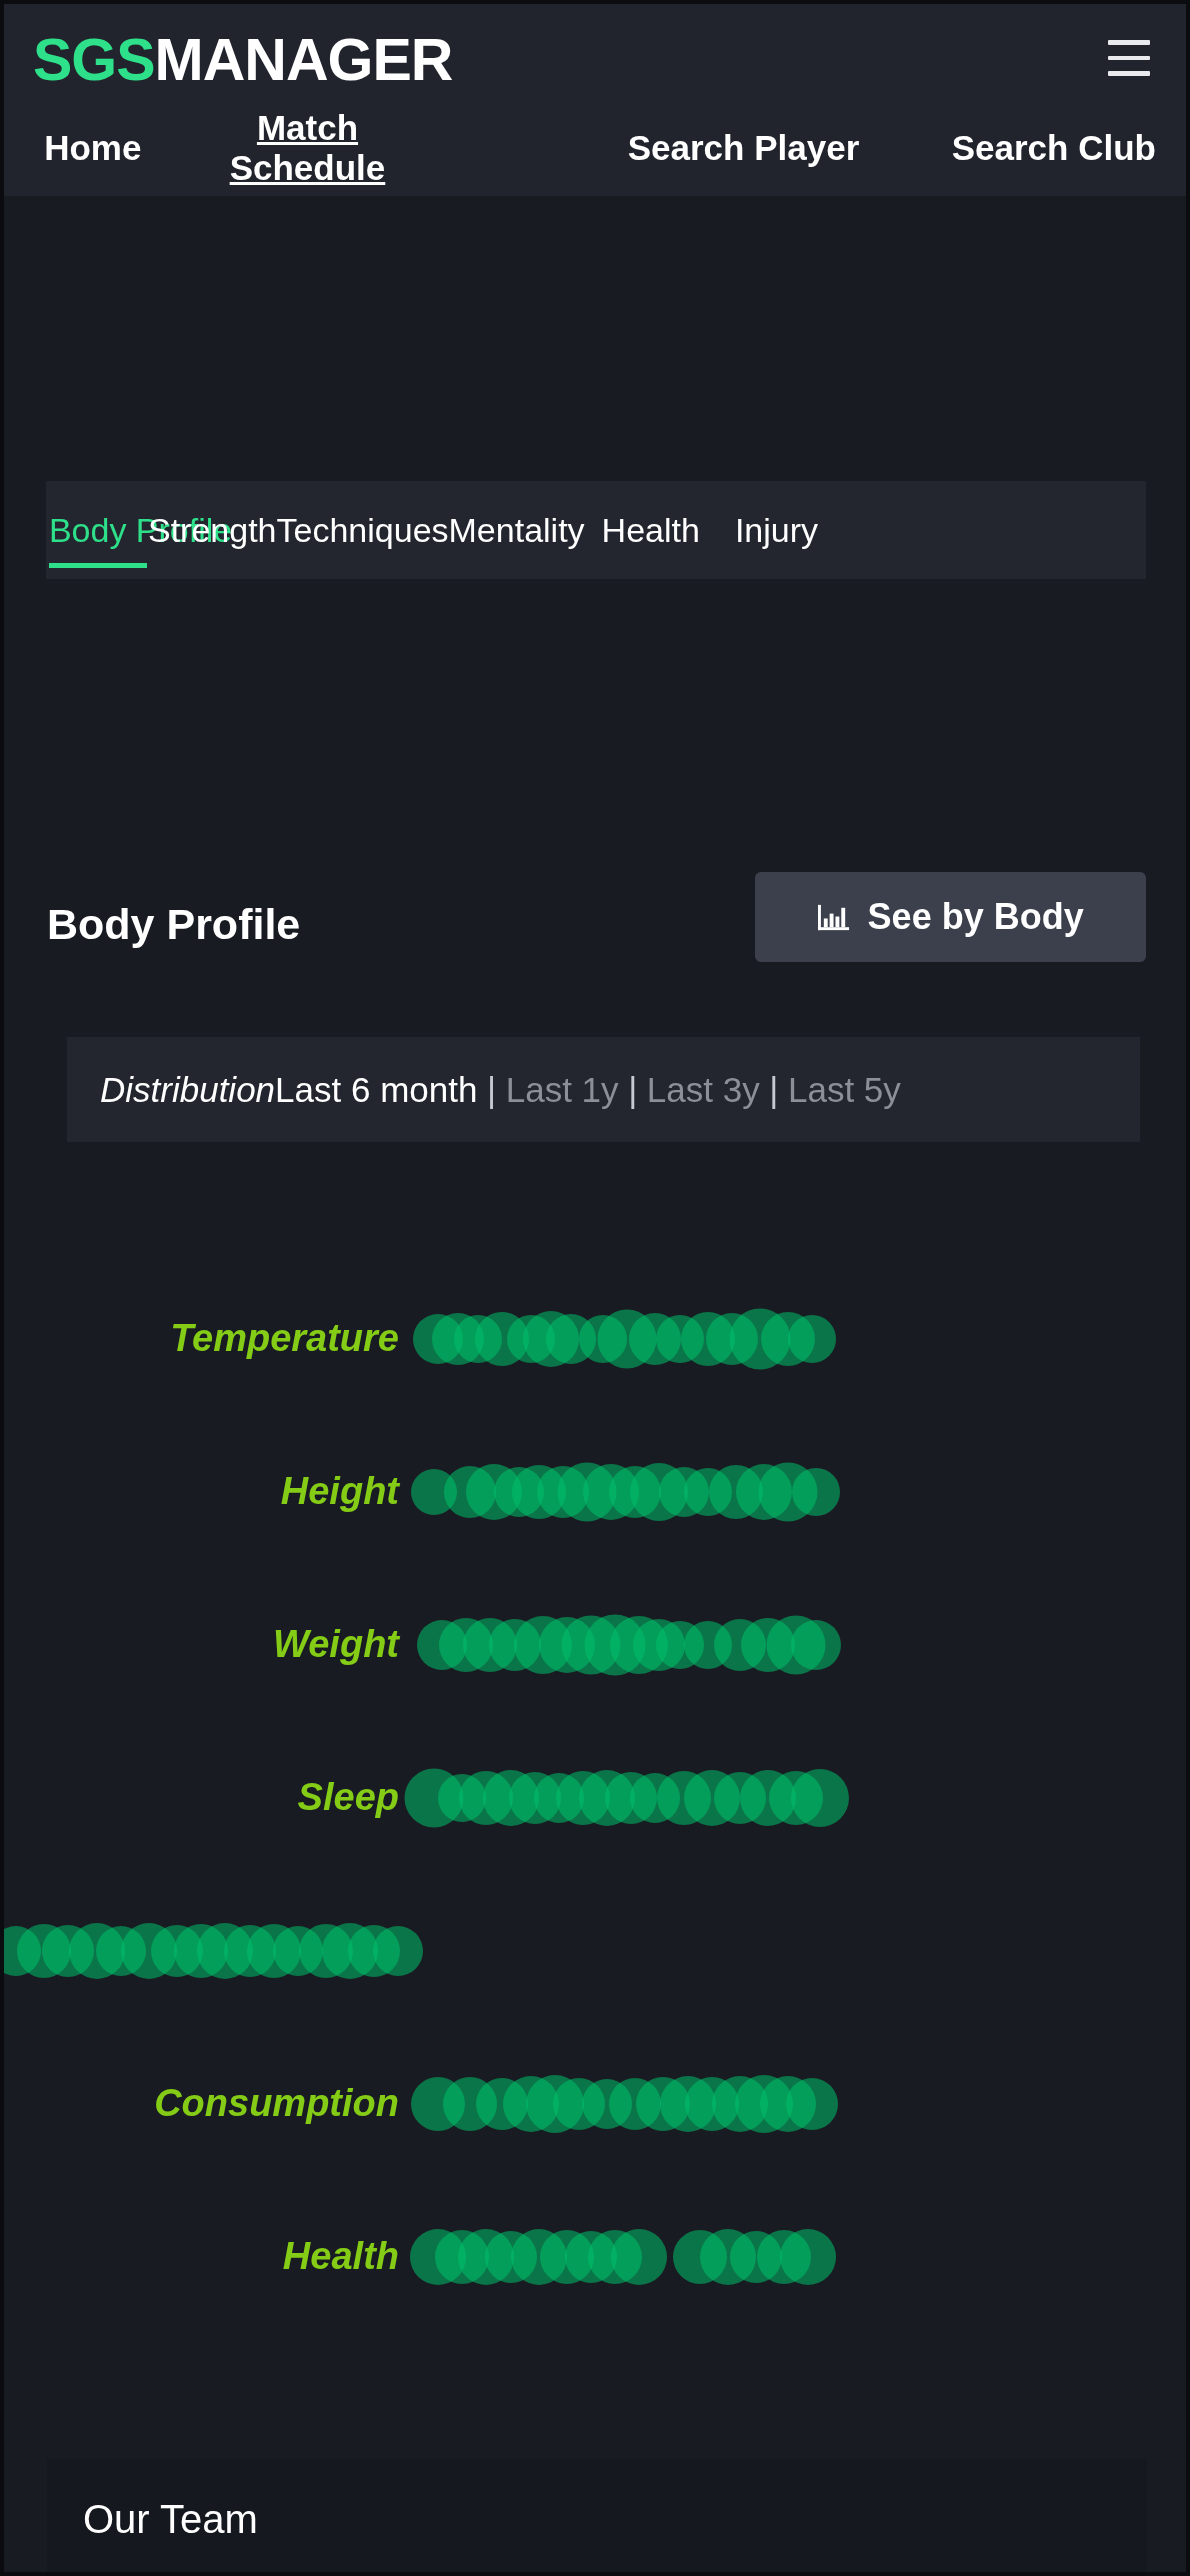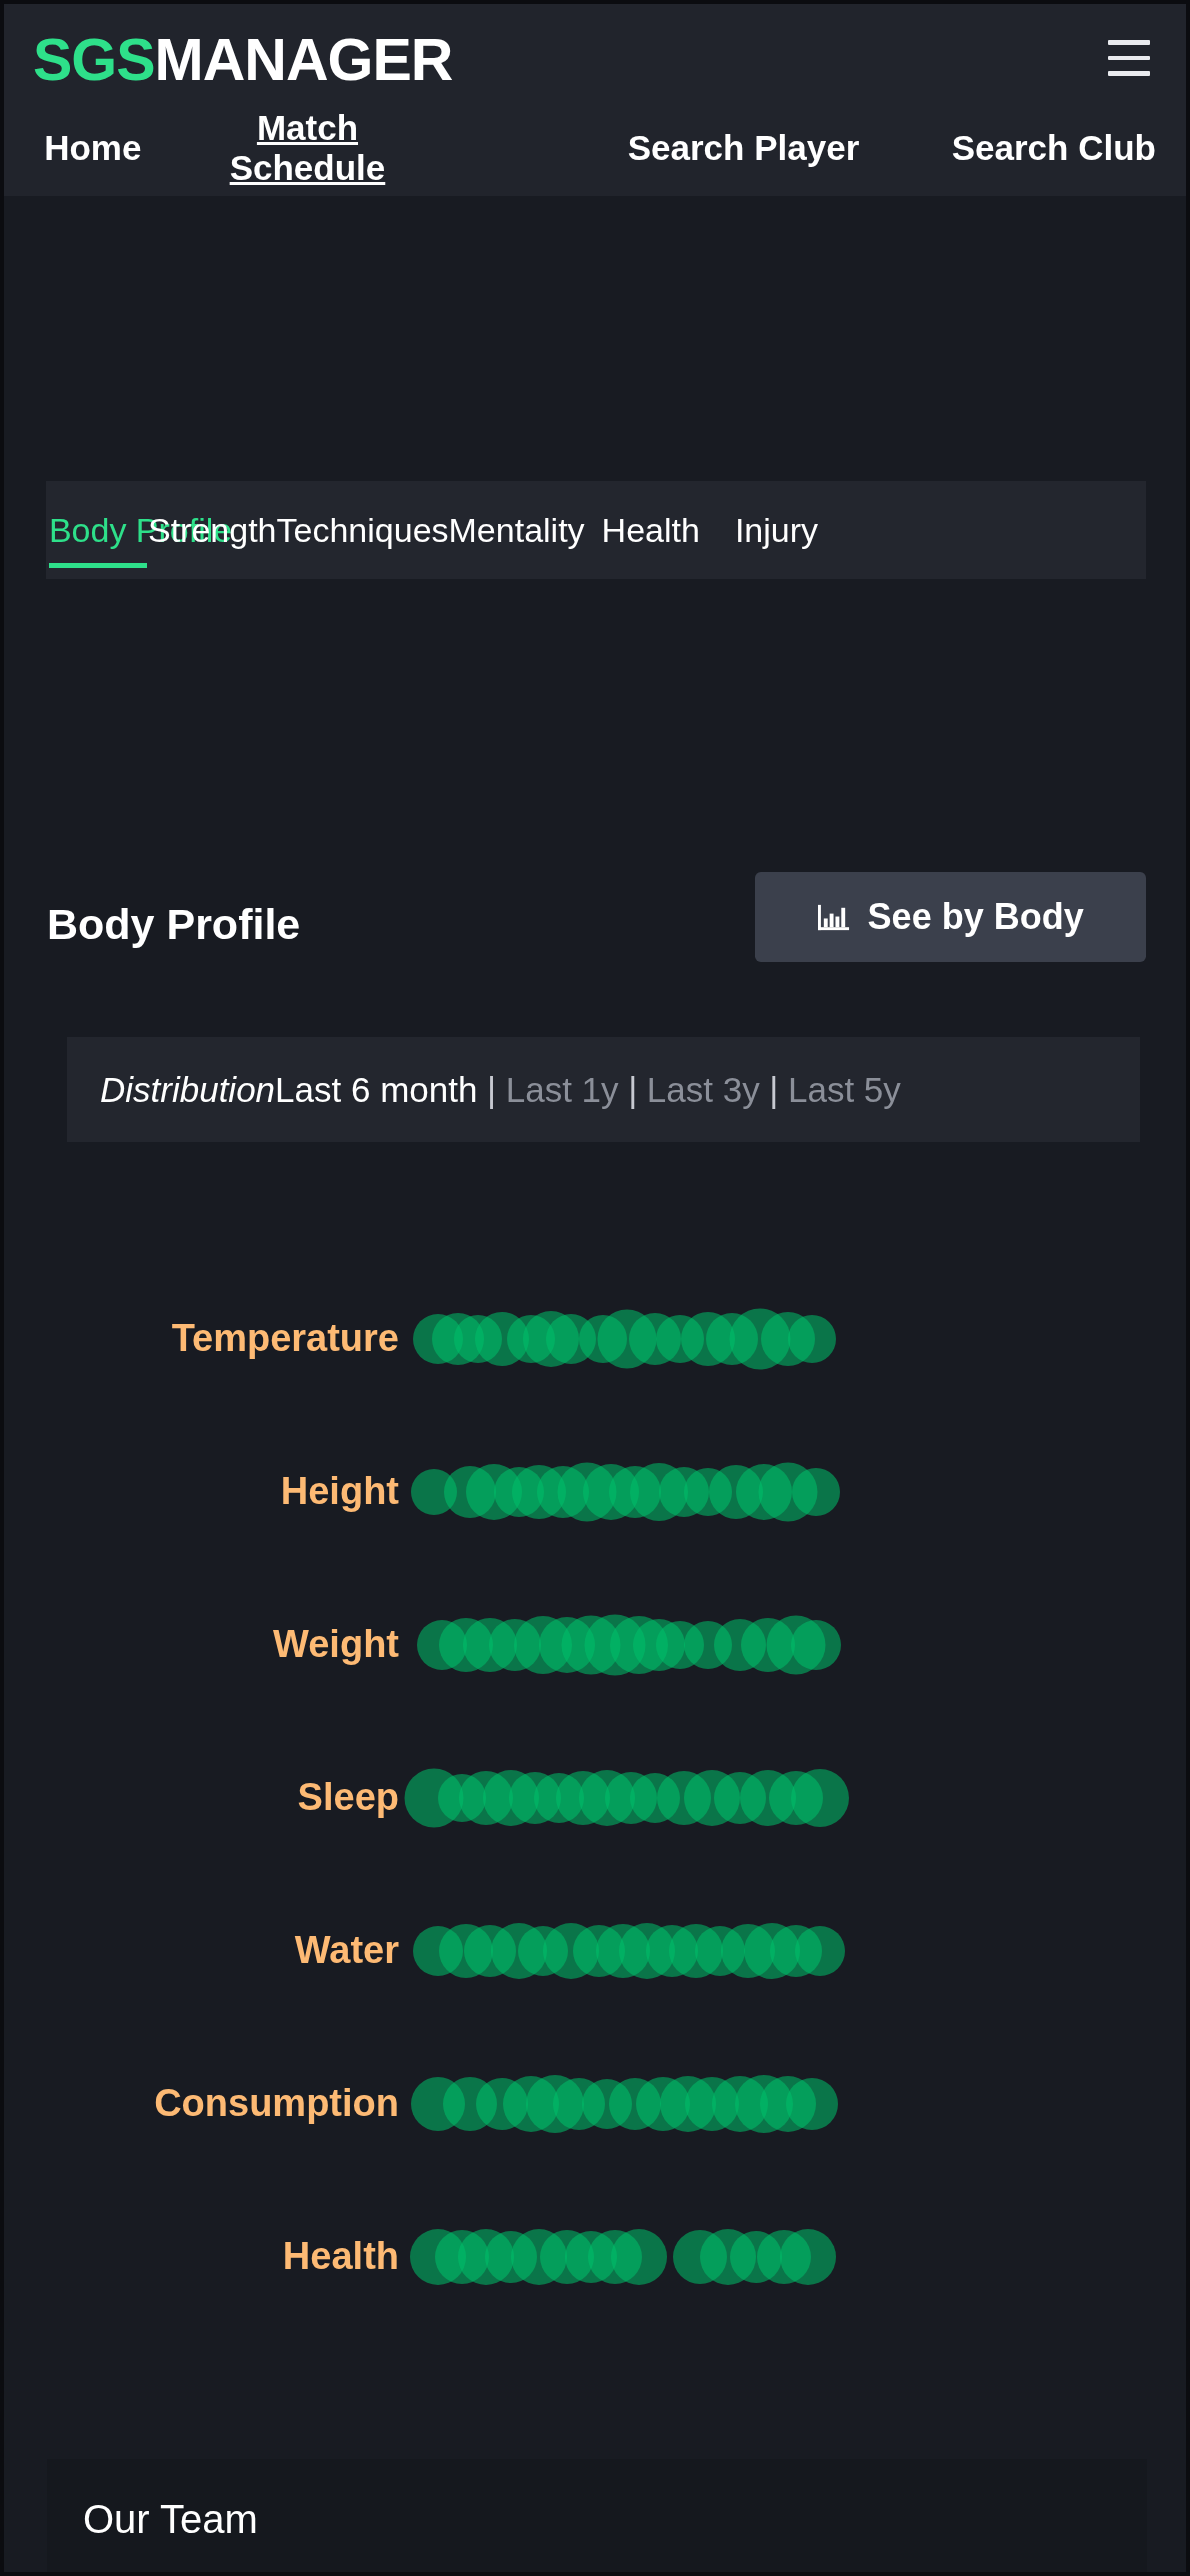--- a/index.html
+++ b/index.html
@@ -198,21 +198,22 @@
     height: 153px;
     display: flex;
     align-items: center;
   }
   .row-label {
     width: 422px;
     text-align: right;
     padding-right: 27px;
     font-size: 38px;
     font-weight: 700;
-    color: #fdba74;
+    color: #84cc16;
+    font-style: italic;
   }
   .dot-strip {
     position: relative;
     width: 403px;
     height: 67px;
   }
   .dot {
     position: absolute;
     top: 50%;
     transform: translate(-50%, -50%);
@@ -381,21 +382,20 @@
             <span class="dot" style="width: 50px; height: 50px; left: 229px; background: rgb(0, 192, 106); opacity: 0.55;"></span>
             <span class="dot" style="width: 54px; height: 54px; left: 258px; background: rgb(0, 192, 106); opacity: 0.55;"></span>
             <span class="dot" style="width: 56px; height: 56px; left: 286px; background: rgb(0, 192, 106); opacity: 0.55;"></span>
             <span class="dot" style="width: 52px; height: 52px; left: 314px; background: rgb(0, 192, 106); opacity: 0.55;"></span>
             <span class="dot" style="width: 56px; height: 56px; left: 342px; background: rgb(0, 192, 106); opacity: 0.55;"></span>
             <span class="dot" style="width: 54px; height: 54px; left: 370px; background: rgb(0, 192, 106); opacity: 0.55;"></span>
             <span class="dot" style="width: 58px; height: 58px; left: 394px; background: rgb(0, 192, 106); opacity: 0.55;"></span>
           </div>
         </div>
         <div class="chart-row">
-          <div class="row-label">Water</div>
           <div class="dot-strip">
             <span class="dot" style="width: 50px; height: 50px; left: 12px; background: rgb(0, 192, 106); opacity: 0.55;"></span>
             <span class="dot" style="width: 54px; height: 54px; left: 40px; background: rgb(0, 192, 106); opacity: 0.55;"></span>
             <span class="dot" style="width: 52px; height: 52px; left: 64px; background: rgb(0, 192, 106); opacity: 0.55;"></span>
             <span class="dot" style="width: 56px; height: 56px; left: 93px; background: rgb(0, 192, 106); opacity: 0.55;"></span>
             <span class="dot" style="width: 50px; height: 50px; left: 117px; background: rgb(0, 192, 106); opacity: 0.55;"></span>
             <span class="dot" style="width: 56px; height: 56px; left: 145px; background: rgb(0, 192, 106); opacity: 0.55;"></span>
             <span class="dot" style="width: 52px; height: 52px; left: 173px; background: rgb(0, 192, 106); opacity: 0.55;"></span>
             <span class="dot" style="width: 54px; height: 54px; left: 197px; background: rgb(0, 192, 106); opacity: 0.55;"></span>
             <span class="dot" style="width: 56px; height: 56px; left: 221px; background: rgb(0, 192, 106); opacity: 0.55;"></span>

